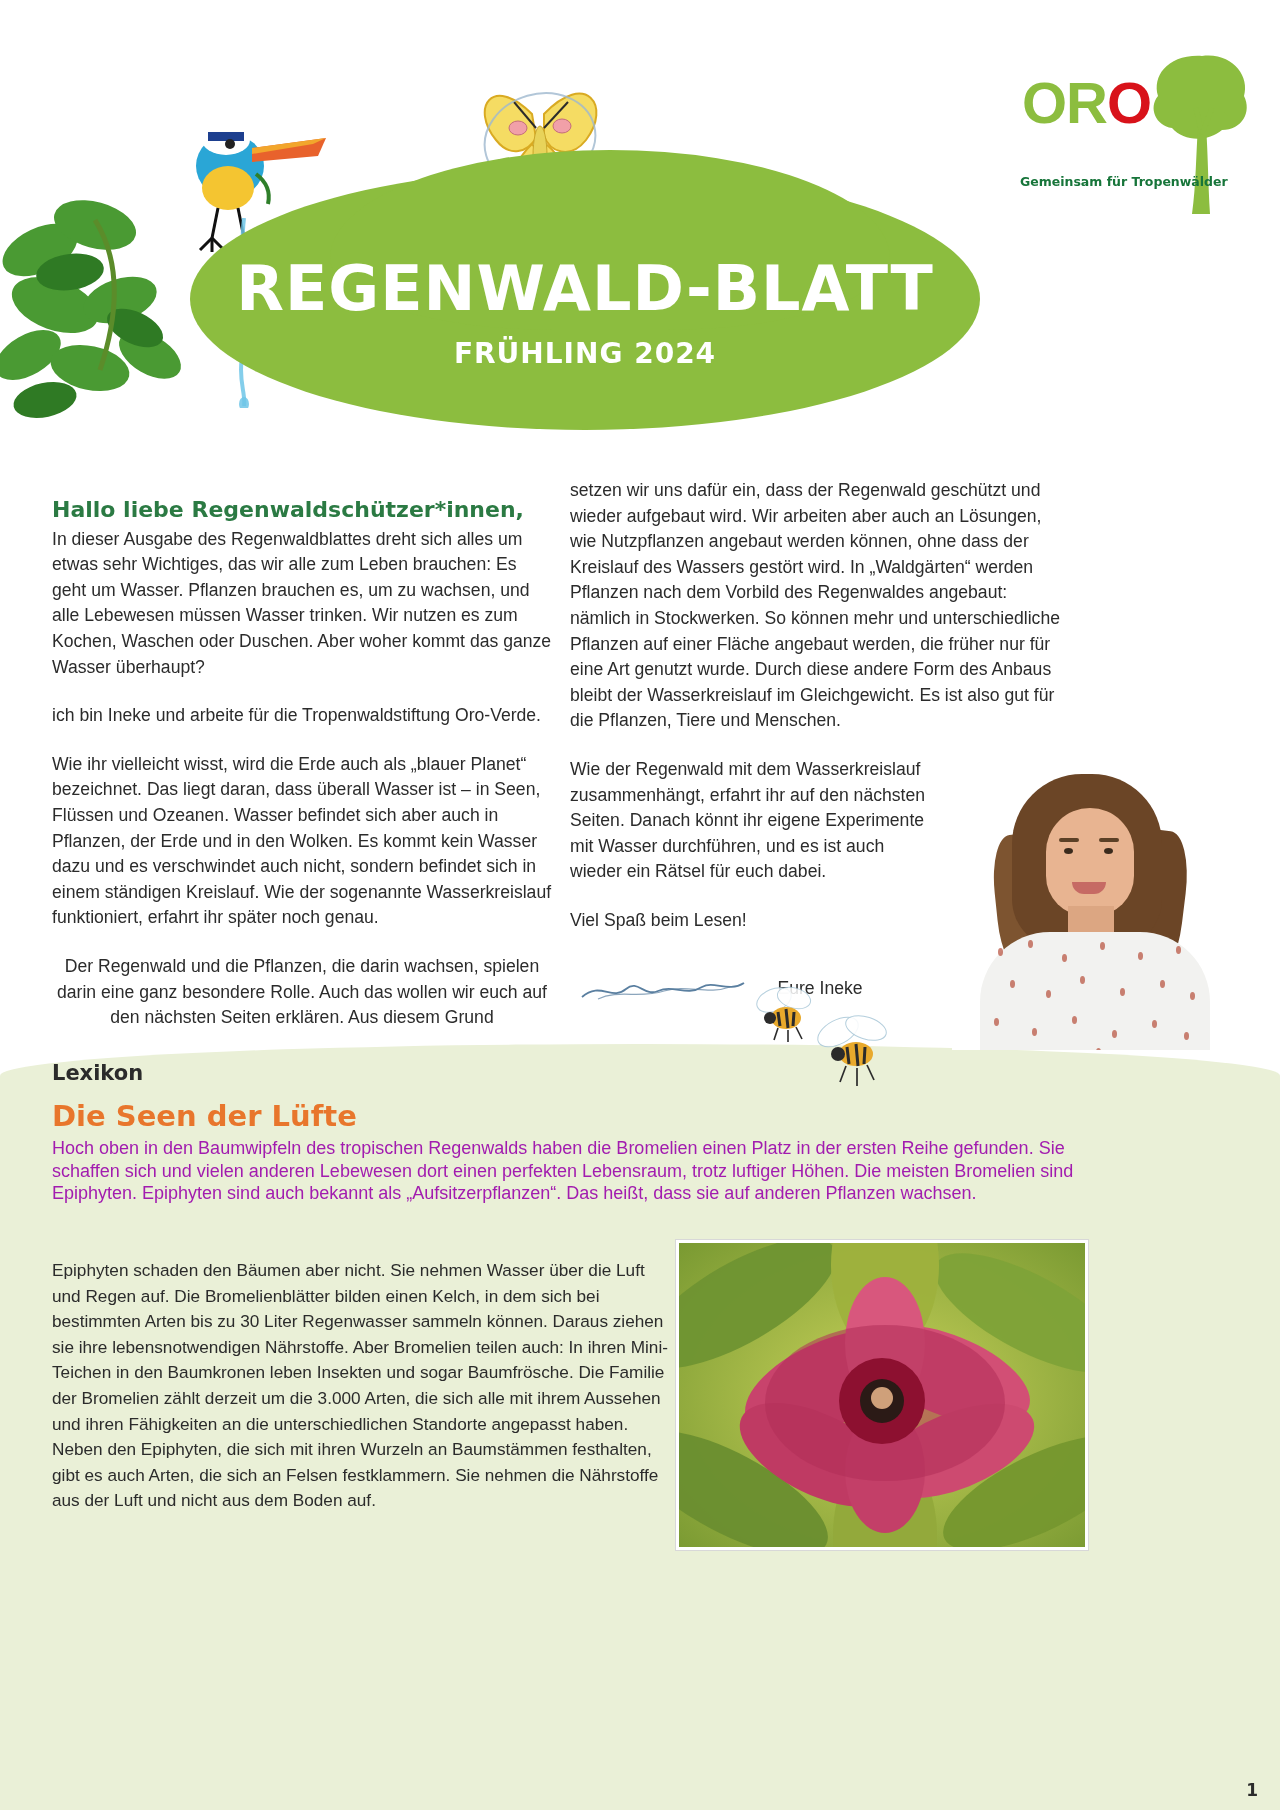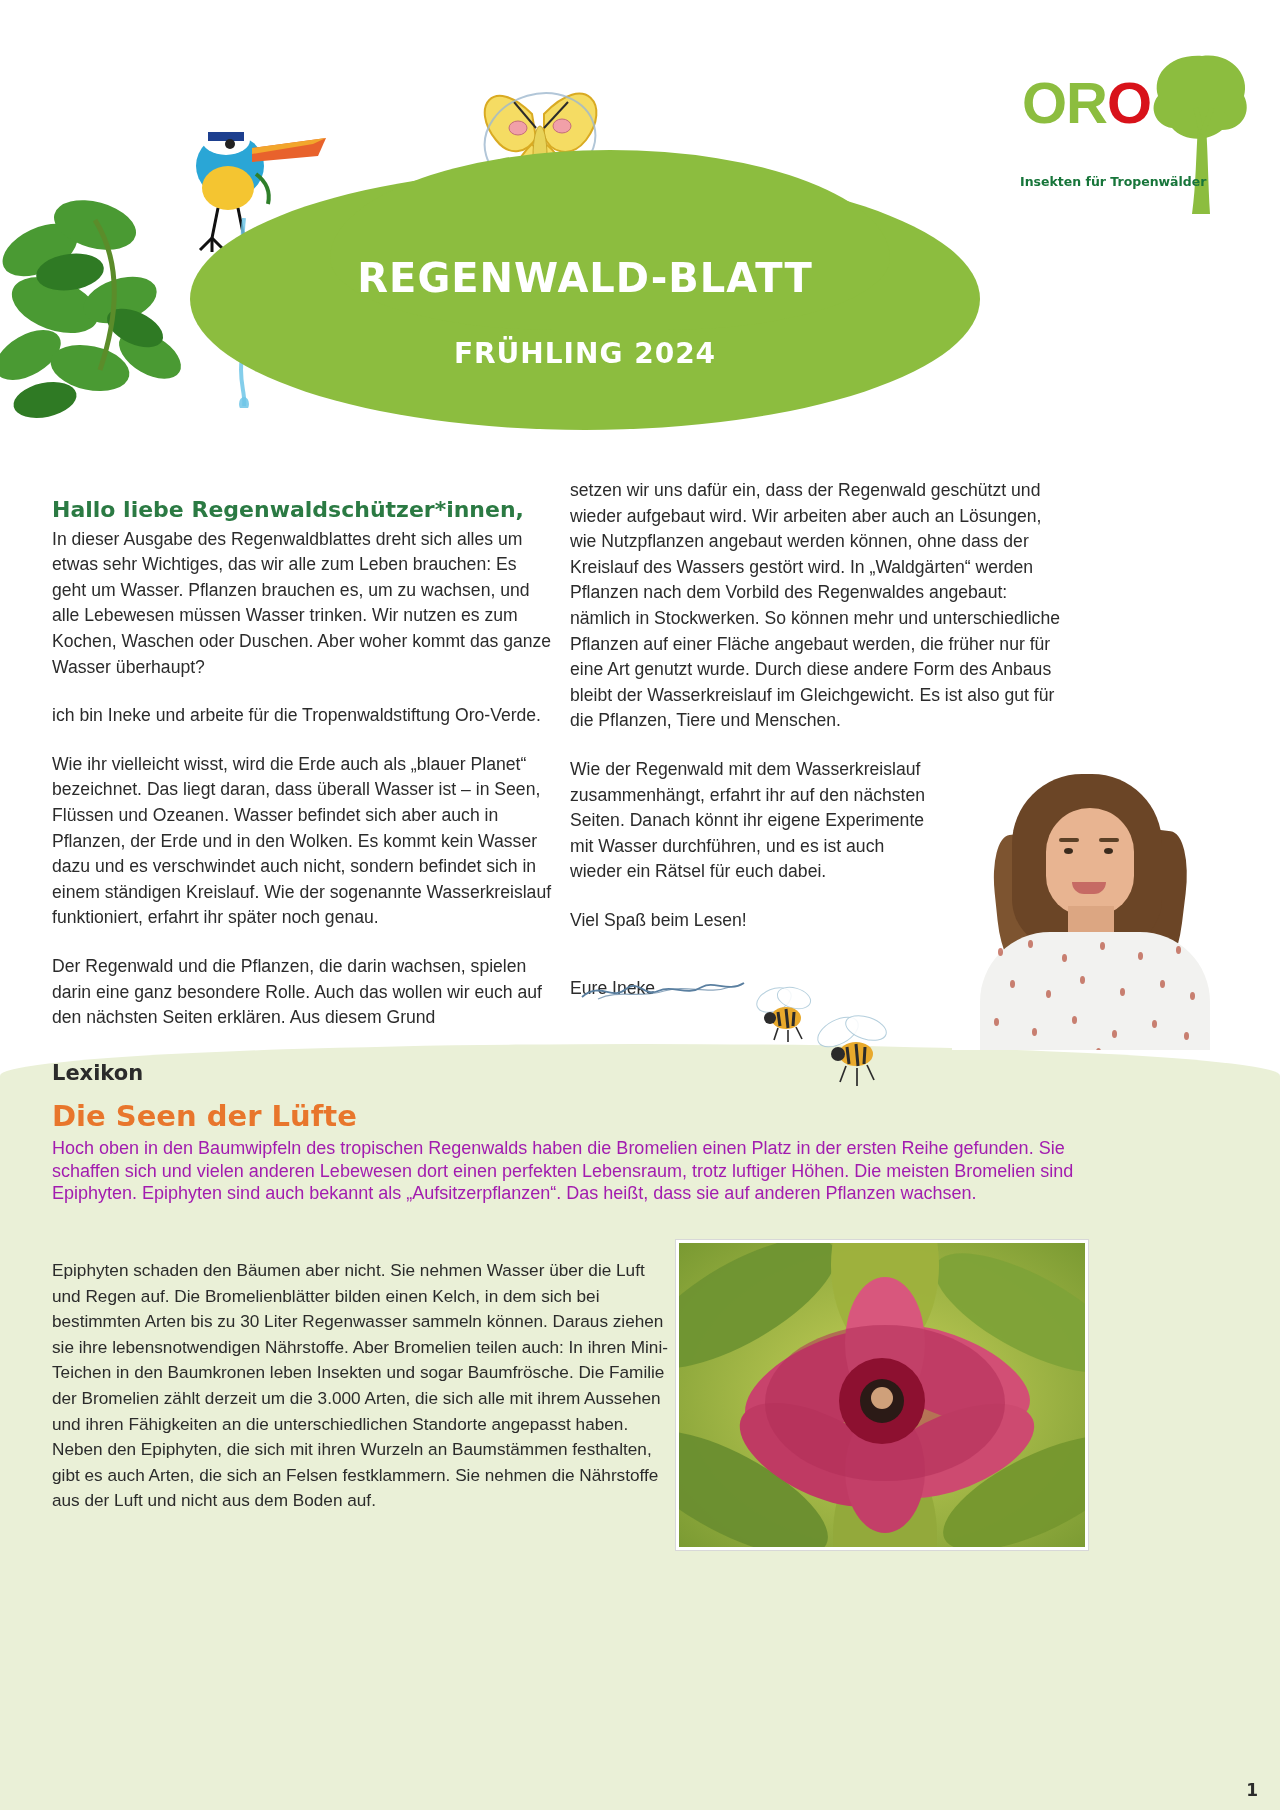--- a/index.html
+++ b/index.html
@@ -42,21 +42,21 @@
     border-radius: 50% 50% 40% 40% / 60% 60% 40% 40%;
   }
 
   .banner-title {
     position: absolute;
     left: 190px;
     top: 258px;
     width: 790px;
     text-align: center;
     color: #ffffff;
-    font-size: 40px;
+    font-size: 62px;
     font-weight: bold;
     letter-spacing: 1px;
     line-height: 1;
     font-family: "DejaVu Sans", sans-serif;
   }
   .banner-sub {
     position: absolute;
     left: 190px;
     top: 337px;
     width: 790px;
@@ -116,21 +116,21 @@
     font-size: 17.6px;
     line-height: 25.6px;
     color: #2b2b2b;
     font-family: "Liberation Sans", sans-serif;
     text-align: left;
   }
   .col.left  { left: 52px;  top: 497px; }
   .col.right { left: 570px; top: 478px; }
 
   .col p { margin: 0 0 23px 0; }
-  .col p:last-child { margin-bottom: 16px; }
+  .col p:last-child { margin-bottom: 16px; text-align: center; }
 
   .greeting {
     color: #2b7a43;
     font-size: 22px;
     font-weight: bold;
     margin: 0 0 4px 0 !important;
     font-family: "DejaVu Sans", sans-serif;
   }
 
   
@@ -412,21 +412,21 @@
       <g stroke="#8cbd3f" stroke-width="5" fill="none">
         <path d="M56 84 L34 62"></path>
           <path d="M56 84 L50 58"></path>
           <path d="M56 84 L66 58"></path>
           <path d="M58 86 L80 64"></path>
       </g>
     </svg>
     <div class="oro">
       OR<span class="reddot">O</span>
     </div>
-    <div class="tagline">Insekten für Tropenwälder</div>
+    <div class="tagline">Gemeinsam für Tropenwälder</div>
   </div>
 </div>
 
 <div class="lex-band"></div>
 
 <div class="col left">
   <p class="greeting">Hallo liebe Regenwaldschützer*innen,</p>
   <p>In dieser Ausgabe des Regenwaldblattes dreht sich alles um etwas sehr Wichtiges, das wir alle zum Leben brauchen: Es geht um Wasser. Pflanzen brauchen es, um zu wachsen, und alle Lebewesen müssen Wasser trinken. Wir nutzen es zum Kochen, Waschen oder Duschen. Aber woher kommt das ganze Wasser überhaupt?</p>
   <p>ich bin Ineke und arbeite für die Tropenwaldstiftung Oro-Verde.</p>
   <p>Wie ihr vielleicht wisst, wird die Erde auch als „blauer Planet“ bezeichnet. Das liegt daran, dass überall Wasser ist – in Seen, Flüssen und Ozeanen. Wasser befindet sich aber auch in Pflanzen, der Erde und in den Wolken. Es kommt kein Wasser dazu und es verschwindet auch nicht, sondern befindet sich in einem ständigen Kreislauf. Wie der sogenannte Wasserkreislauf funktioniert, erfahrt ihr später noch genau.</p>

